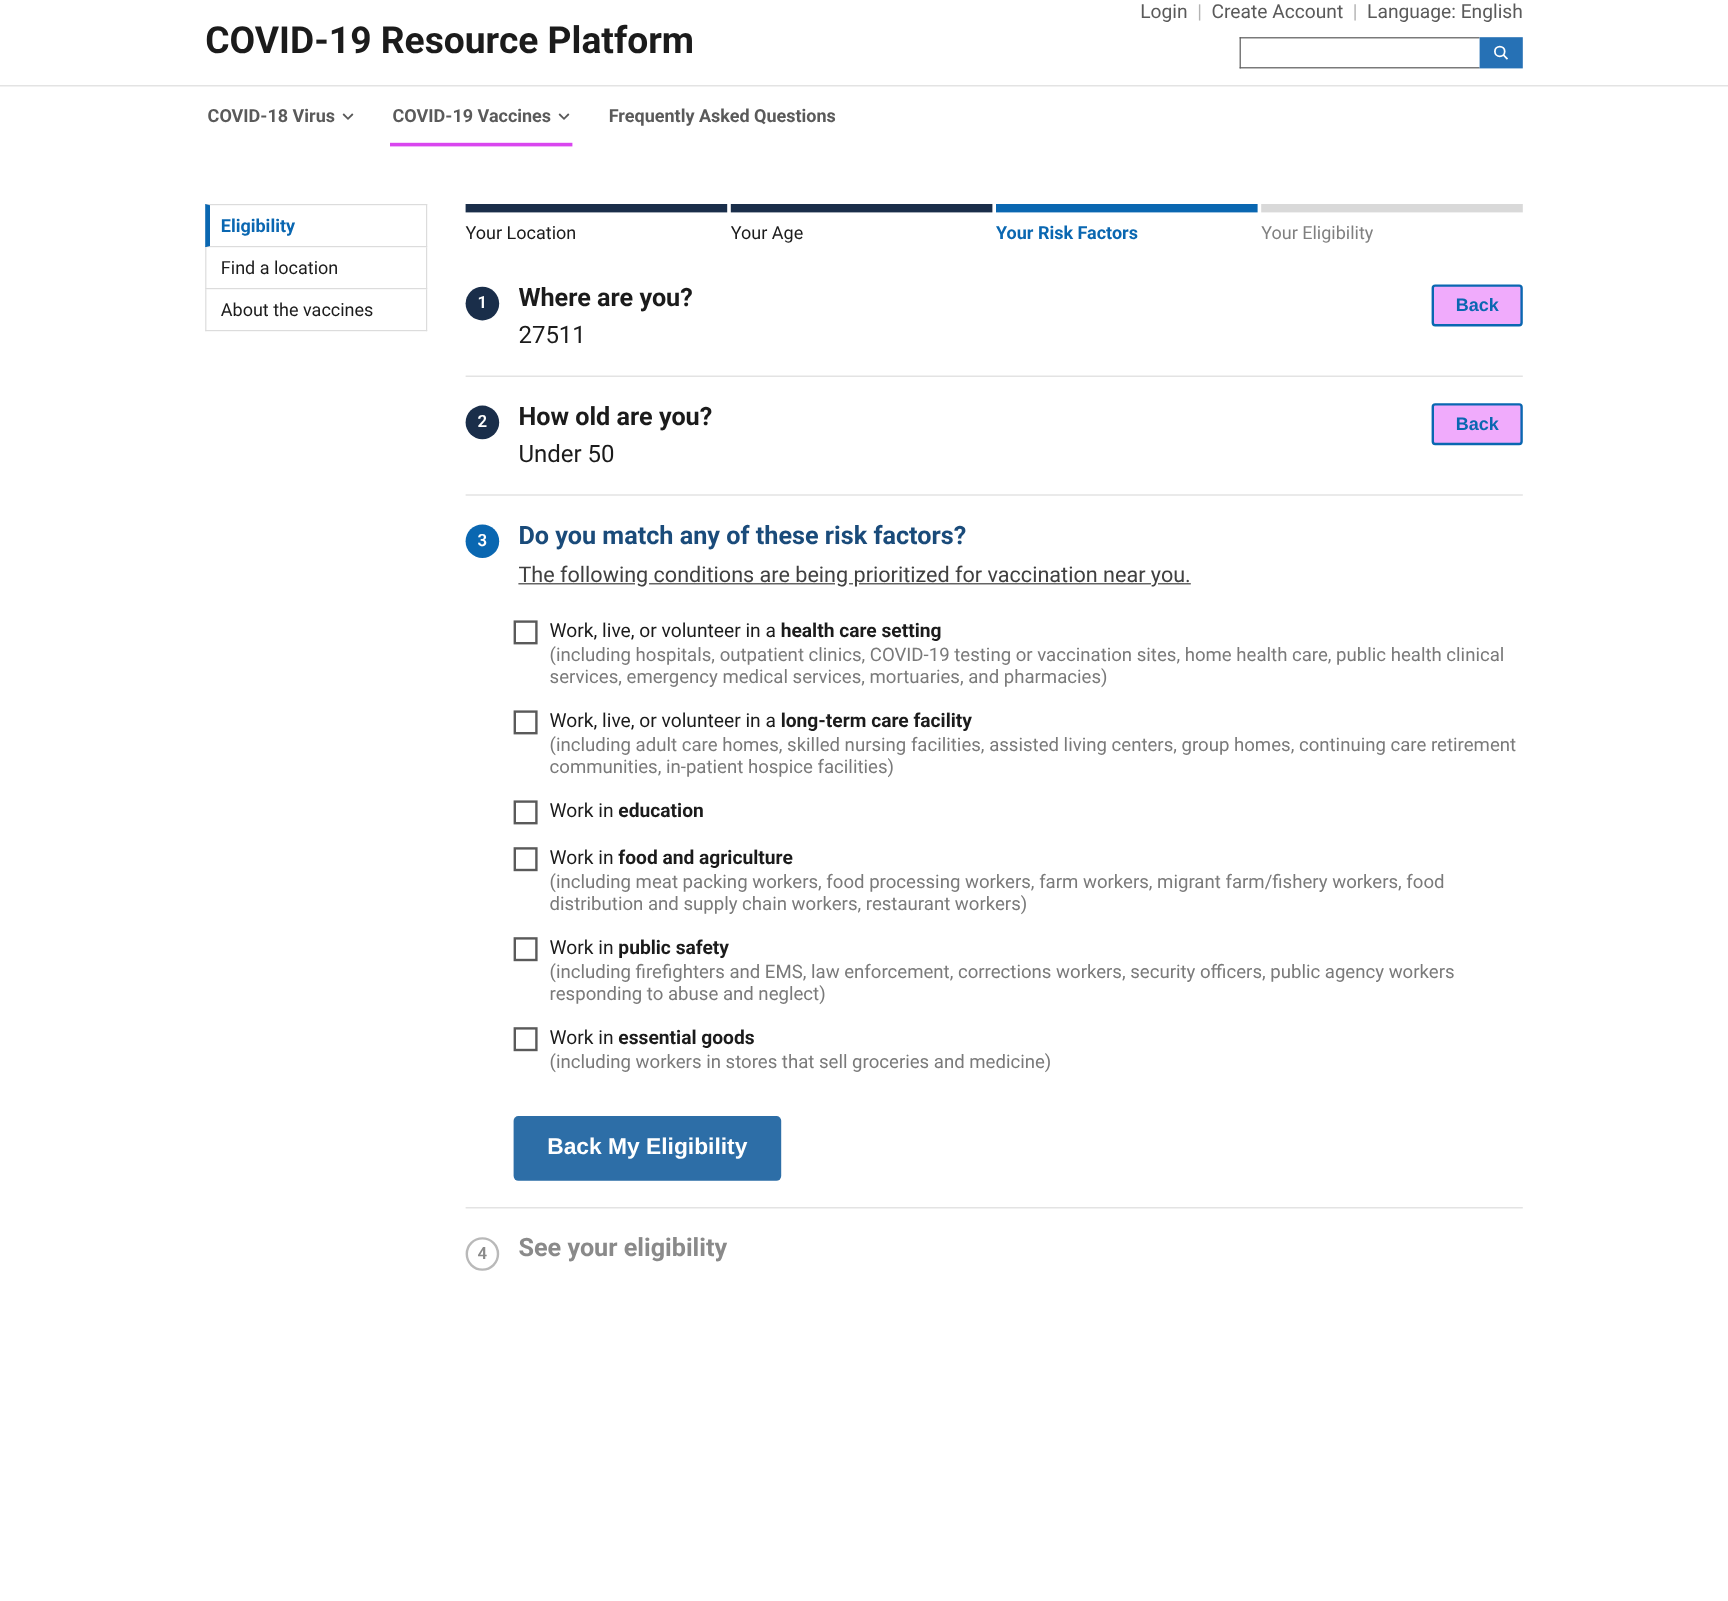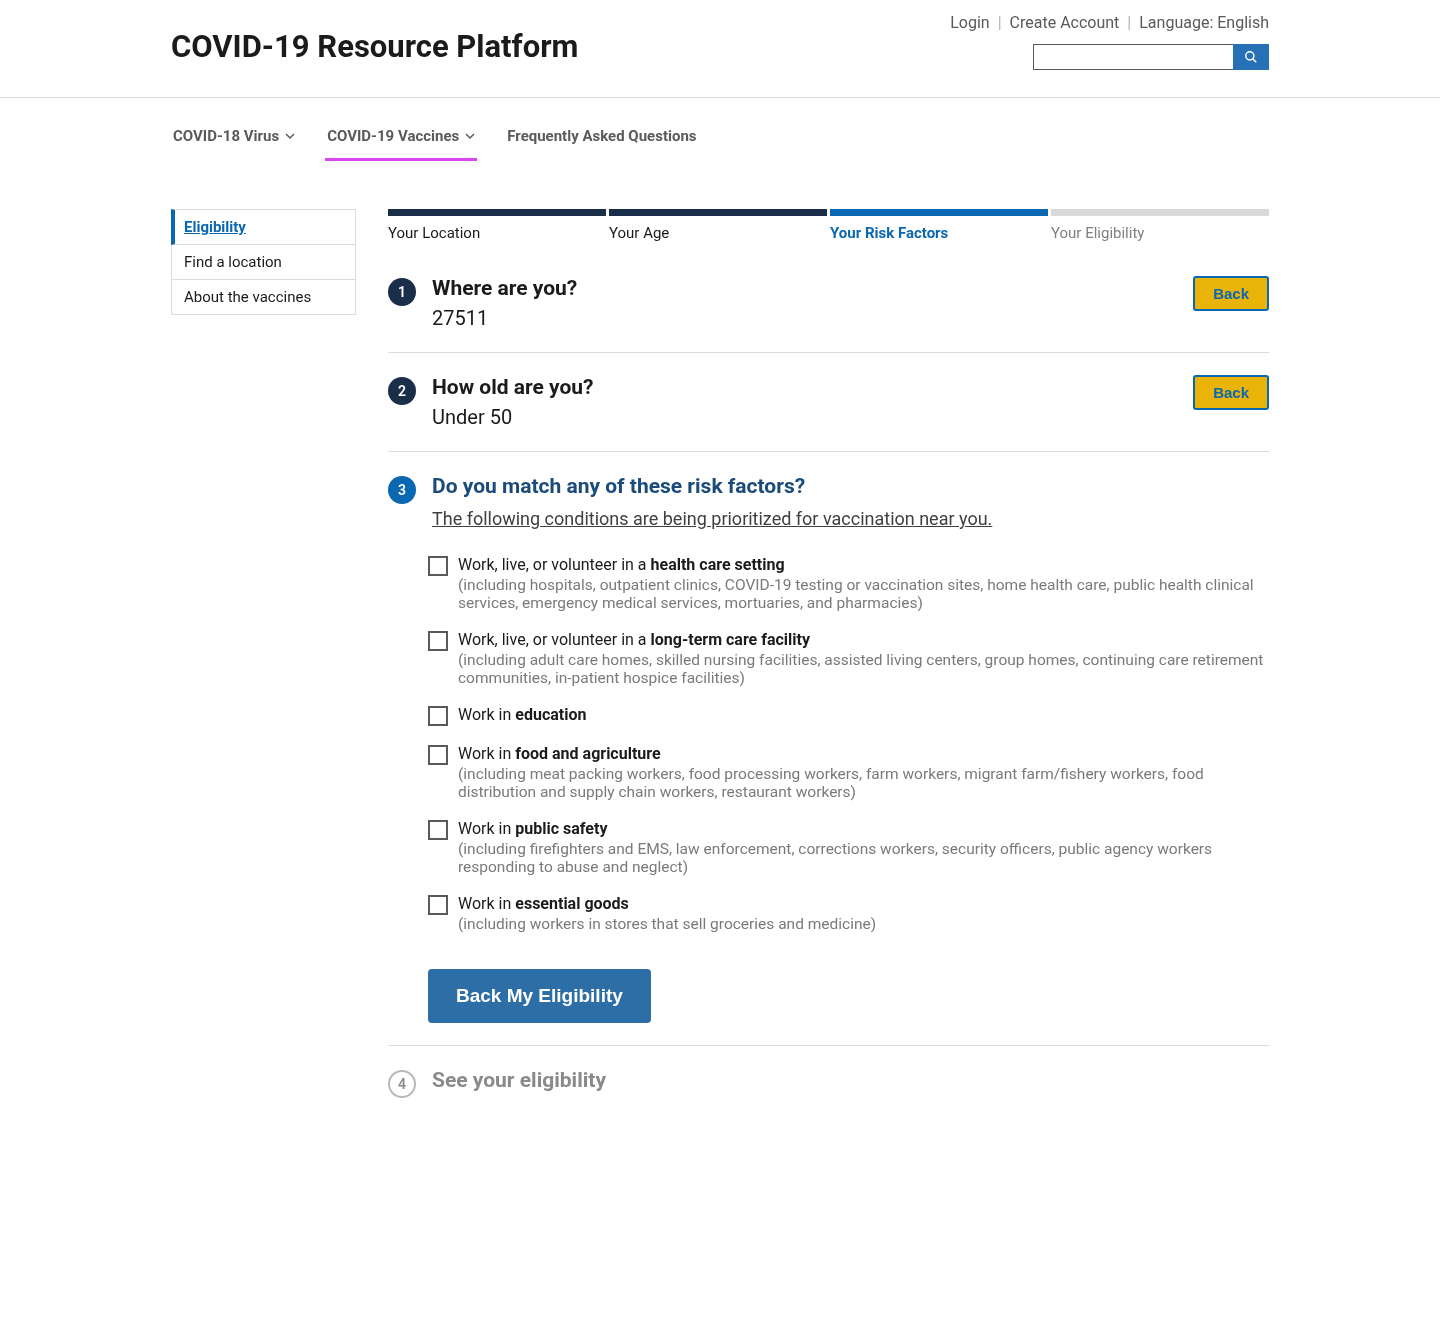--- a/index.html
+++ b/index.html
@@ -2,21 +2,21 @@
 <html><head>
   <meta charset="utf-8">
   <style>
     * { box-sizing: border-box; margin: 0; padding: 0; }
     body {
       font-family: -apple-system, BlinkMacSystemFont, "Segoe UI", Roboto, Helvetica, Arial, sans-serif;
       background: #fff;
       color: #1b1b1b;
       width: 1440px;
     }
-    .wrapper { max-width: 1146px; margin: 0 auto; padding: 13px 24px; }
+    .wrapper { max-width: 1146px; margin: 0 auto; padding: 0 24px; }
     .header-links {
       display: flex;
       align-items: center;
       gap: 8px;
       font-size: 16px;
       color: #5a5a5a;
     }
     .header-links a { color: #5a5a5a; text-decoration: none; cursor: pointer; }
     .divider-v { color: #b3b3b3; }
     .site-title {
@@ -79,21 +79,21 @@
       padding-bottom: 60px;
     }
     .sidebar { width: 185px; flex-shrink: 0; }
     .side-item {
       border: 1px solid #dcdcdc;
       border-top: none;
       padding: 8px 12px;
       font-size: 15px;
       cursor: pointer;
     }
-    .side-item:first-child { border-top: 1px solid #dcdcdc; text-decoration: underline; }
+    .side-item:first-child { border-top: 1px solid #dcdcdc; }
     .side-item.active {
       border-left: 4px solid #0a67b1;
       padding-left: 9px;
       font-weight: 700;
       color: #0a67b1;
     }
     .content { flex: 1; }
     .progress { display: flex; gap: 3px; margin-bottom: 10px; }
     .progress-seg { flex: 1; }
     .progress-bar {
@@ -150,21 +150,21 @@
       margin-top: 6px;
       color: #1b1b1b;
     }
     .step-desc {
       font-size: 18px;
       margin-top: 10px;
       color: #404040;
       text-decoration: underline;
     }
     .back-btn {
-      background: #eab308;
+      background: #f0abfc;
       border: 2px solid #0a67b1;
       color: #0a67b1;
       font-weight: 700;
       font-size: 15px;
       padding: 7px 18px;
       cursor: pointer;
       border-radius: 3px;
     }
     .risk-list { margin: 26px 0 0 40px; }
     .risk-item {

